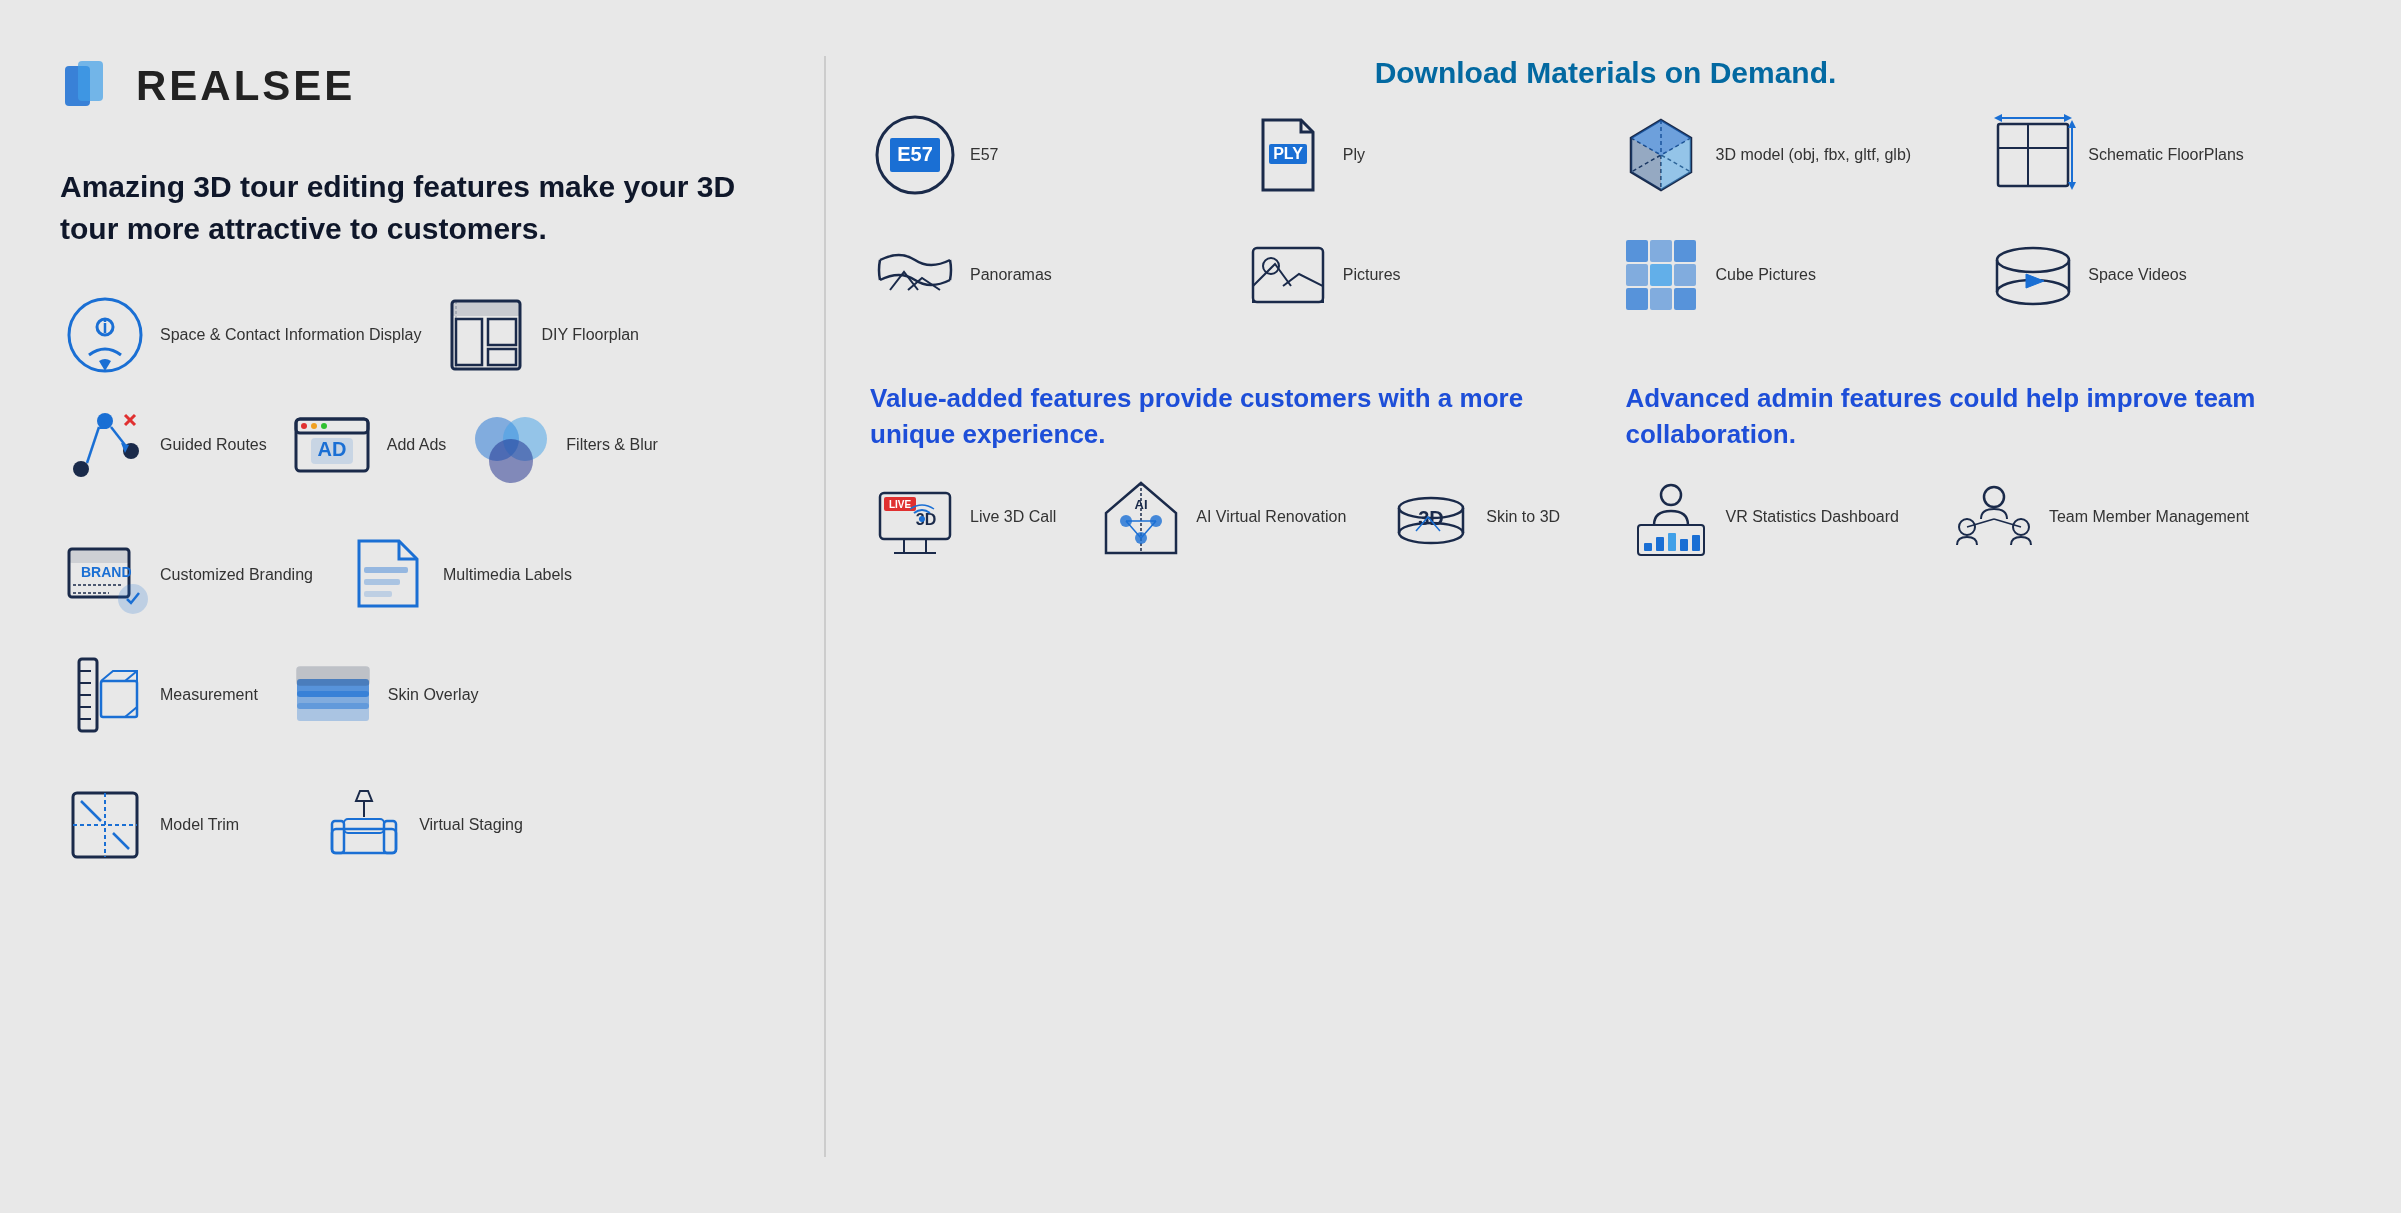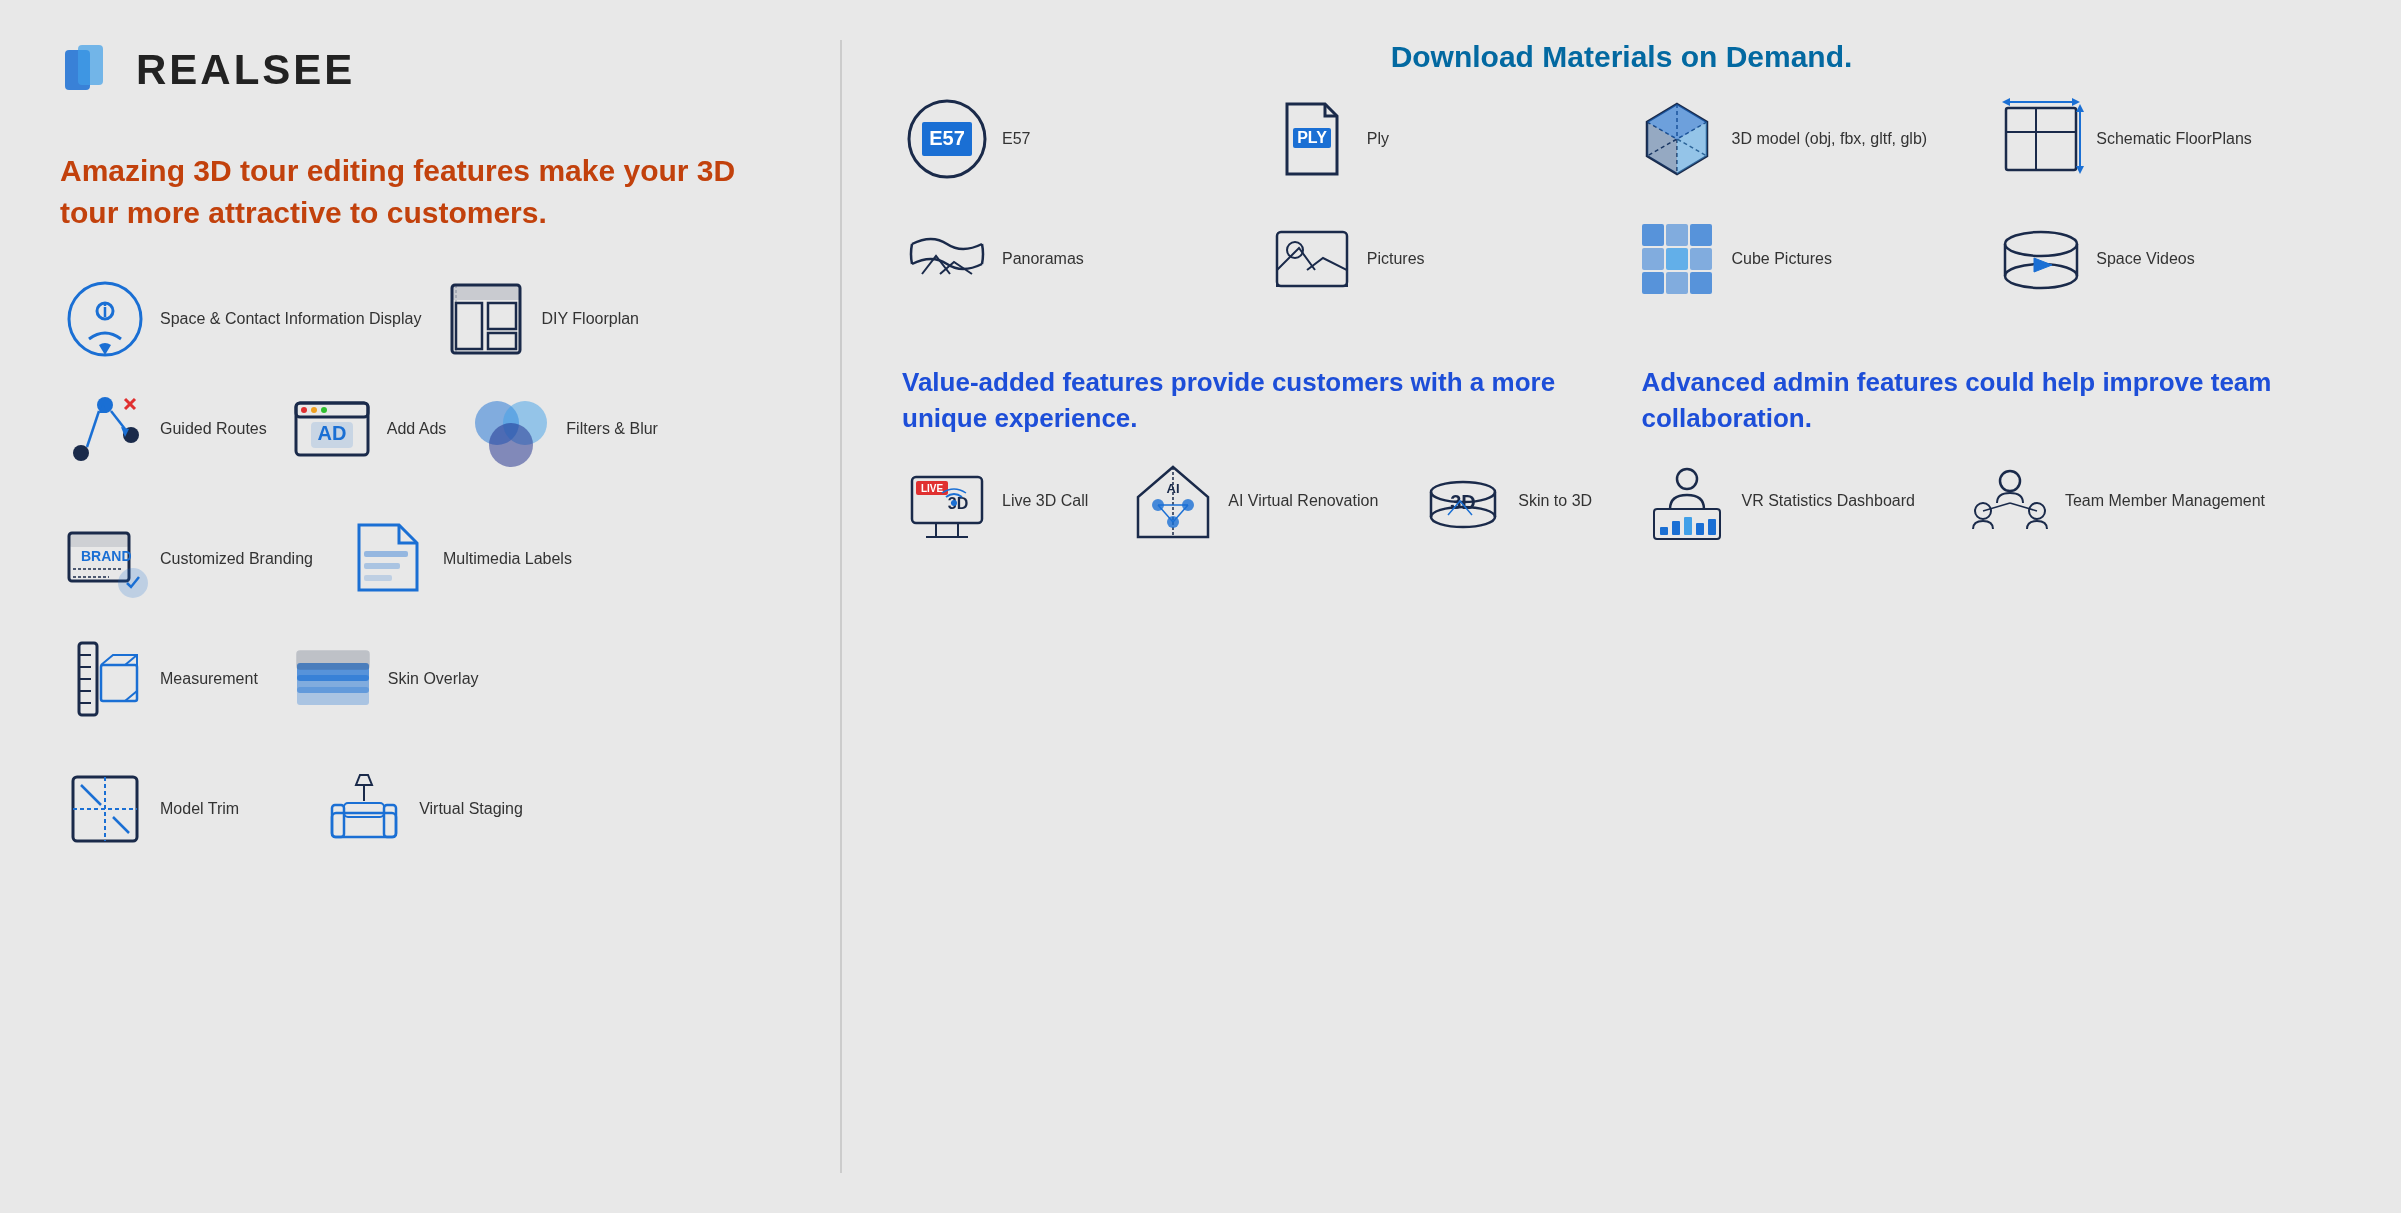--- a/index.html
+++ b/index.html
@@ -9,22 +9,22 @@
       width: 2401px;
       min-height: 1213px;
       display: flex;
       flex-direction: column;
     }
     .page {
       display: flex;
       width: 100%;
       min-height: 1213px;
       background: #e8e8e8;
-      padding: 40px 60px;
-      gap: 40px;
+      padding: 56px 60px;
+      gap: 24px;
     }
 
     
     .left-panel {
       flex: 0 0 720px;
       display: flex;
       flex-direction: column;
       gap: 20px;
     }
     .logo-area {
@@ -39,21 +39,21 @@
     }
     .logo-text {
       font-size: 42px;
       font-weight: 800;
       color: #222;
       letter-spacing: 3px;
     }
     .left-headline {
       font-size: 30px;
       font-weight: 700;
-      color: #c2410c;
+      color: #0f172a;
       line-height: 1.4;
       margin-top: 20px;
       margin-bottom: 10px;
     }
     .feature-item {
       display: flex;
       flex-direction: row;
       align-items: center;
       gap: 10px;
       text-align: center;

